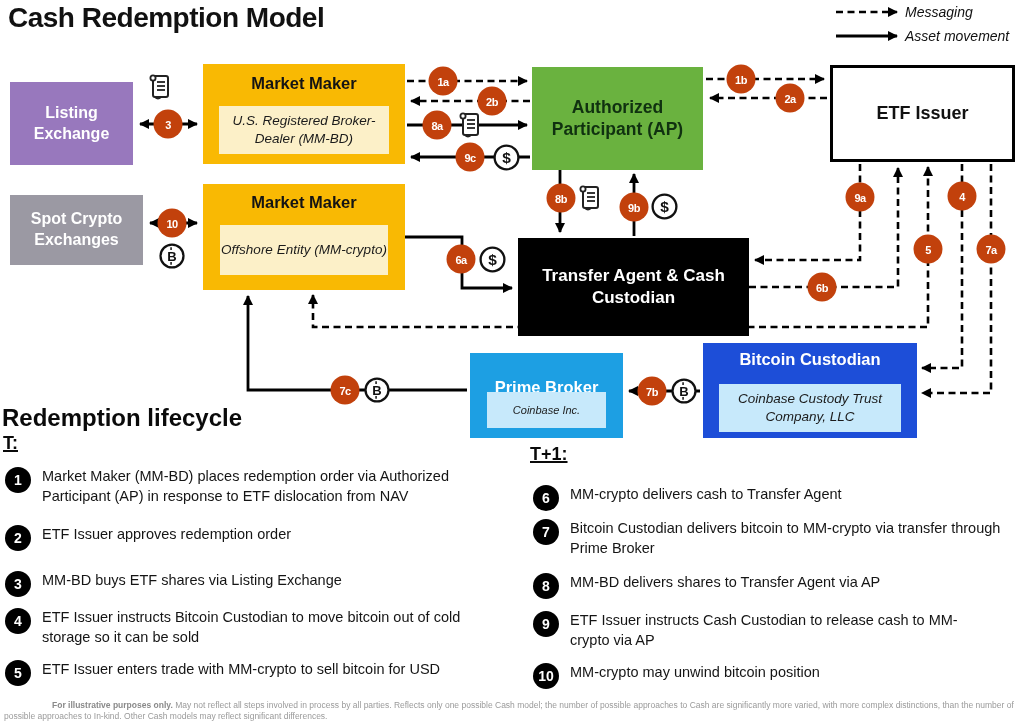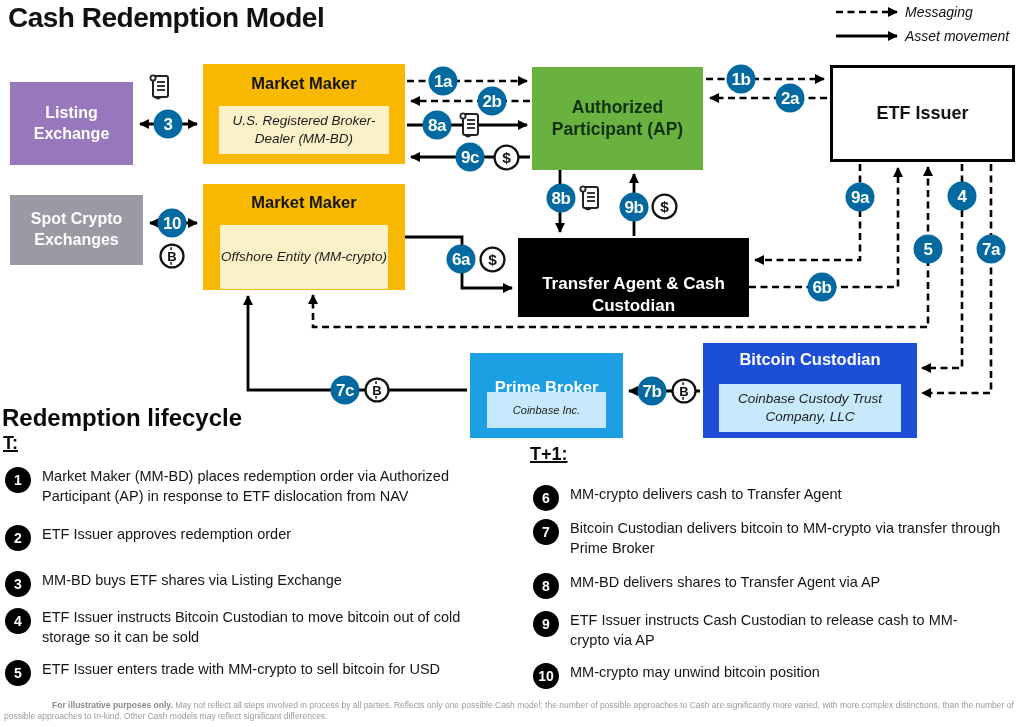--- a/index.html
+++ b/index.html
@@ -2,21 +2,21 @@
 <html><head>
 <meta charset="utf-8">
 <style>
   html,body{margin:0;padding:0;}
   body{font-family:"Liberation Sans","DejaVu Sans",sans-serif;background:#fff;}
   #stage{position:relative;width:1030px;height:727px;background:#fff;overflow:hidden;}
   #wires{position:absolute;left:0;top:0;z-index:1;}
   .box{position:absolute;box-sizing:border-box;display:flex;flex-direction:column;align-items:center;justify-content:center;text-align:center;font-weight:bold;z-index:2;}
   .box .title{font-weight:bold;}
   .subbox{position:absolute;display:flex;align-items:center;justify-content:center;text-align:center;font-style:italic;font-weight:normal;color:#1b1b1b;box-sizing:border-box;}
-  .marker{position:absolute;width:29px;height:29px;border-radius:50%;background:#0369a1;color:#fff;display:flex;align-items:center;justify-content:center;font-weight:bold;font-size:17px;transform:translate(-50%,-50%);z-index:5;letter-spacing:-0.5px;}
+  .marker{position:absolute;width:29px;height:29px;border-radius:50%;background:#c2410c;color:#fff;display:flex;align-items:center;justify-content:center;font-weight:bold;font-size:11px;transform:translate(-50%,-50%);z-index:5;letter-spacing:-0.5px;}
   .icon{position:absolute;z-index:4;}
   .pagetitle{position:absolute;left:8px;top:2px;font-size:28px;font-weight:bold;color:#111;letter-spacing:-0.5px;z-index:3;}
   .legend-label{position:absolute;font-style:italic;font-size:14px;color:#111;z-index:3;}
   .lc-heading{position:absolute;left:2px;top:404px;font-size:24px;font-weight:bold;color:#0a0a0a;z-index:3;}
   .lc-sub{position:absolute;font-size:18px;font-weight:bold;color:#0a0a0a;text-decoration:underline;text-decoration-thickness:2px;z-index:3;}
   .lc-item{position:absolute;display:flex;gap:11px;align-items:flex-start;z-index:3;}
   .lc-num{flex:0 0 auto;width:26px;height:26px;border-radius:50%;background:#000;color:#fff;display:flex;align-items:center;justify-content:center;font-weight:bold;font-size:14px;margin-top:1px;}
   .lc-text{font-size:14.5px;color:#151515;line-height:1.38;}
   .footnote{position:absolute;left:4px;top:700px;width:1018px;font-size:8.5px;color:#9a9a9a;line-height:1.35;z-index:3;}
   .footnote b{color:#8a8a8a;padding-left:48px;}
@@ -93,24 +93,24 @@
   <div class="box" style="left:830px;top:65px;width:185px;height:97px;background:#fff;border:3.5px solid #000;color:#111;font-size:18px;">
     <span>ETF Issuer</span>
   </div>
 
   <div class="box" style="left:10px;top:195px;width:133px;height:70px;background:#9B99A3;color:#fff;font-size:16px;line-height:1.3;">
     <span>Spot Crypto Exchanges</span>
   </div>
 
   <div class="box" style="left:203px;top:184px;width:202px;height:106px;background:#F9B903;justify-content:flex-start;">
     <div class="title" style="margin-top:9px;font-size:16.5px;color:#141414;">Market Maker</div>
-    <div class="subbox" style="left:17px;top:41px;width:168px;height:64px;background:#FCF0C8;font-size:13.5px;line-height:1.3;">Offshore Entity (MM-crypto)</div>
-  </div>
-
-  <div class="box" style="left:518px;top:238px;width:231px;height:79px;background:#000;color:#fff;font-size:17px;line-height:1.3;justify-content:flex-end;">
+    <div class="subbox" style="left:17px;top:41px;width:168px;height:50px;background:#FCF0C8;font-size:13.5px;line-height:1.3;">Offshore Entity (MM-crypto)</div>
+  </div>
+
+  <div class="box" style="left:518px;top:238px;width:231px;height:98px;background:#000;color:#fff;font-size:17px;line-height:1.3;">
     <span>Transfer Agent &amp; Cash Custodian</span>
   </div>
 
   <div class="box" style="left:470px;top:353px;width:153px;height:85px;background:#1D9FE3;justify-content:flex-start;">
     <div class="title" style="margin-top:25px;font-size:16.5px;color:#fff;">Prime Broker</div>
     <div class="subbox" style="left:17px;top:39px;width:119px;height:36px;background:#C7E9FB;font-size:11px;">Coinbase Inc.</div>
   </div>
 
   <div class="box" style="left:703px;top:343px;width:214px;height:95px;background:#1d4ed8;justify-content:flex-start;">
     <div class="title" style="margin-top:7px;font-size:16.5px;color:#fff;">Bitcoin Custodian</div>

